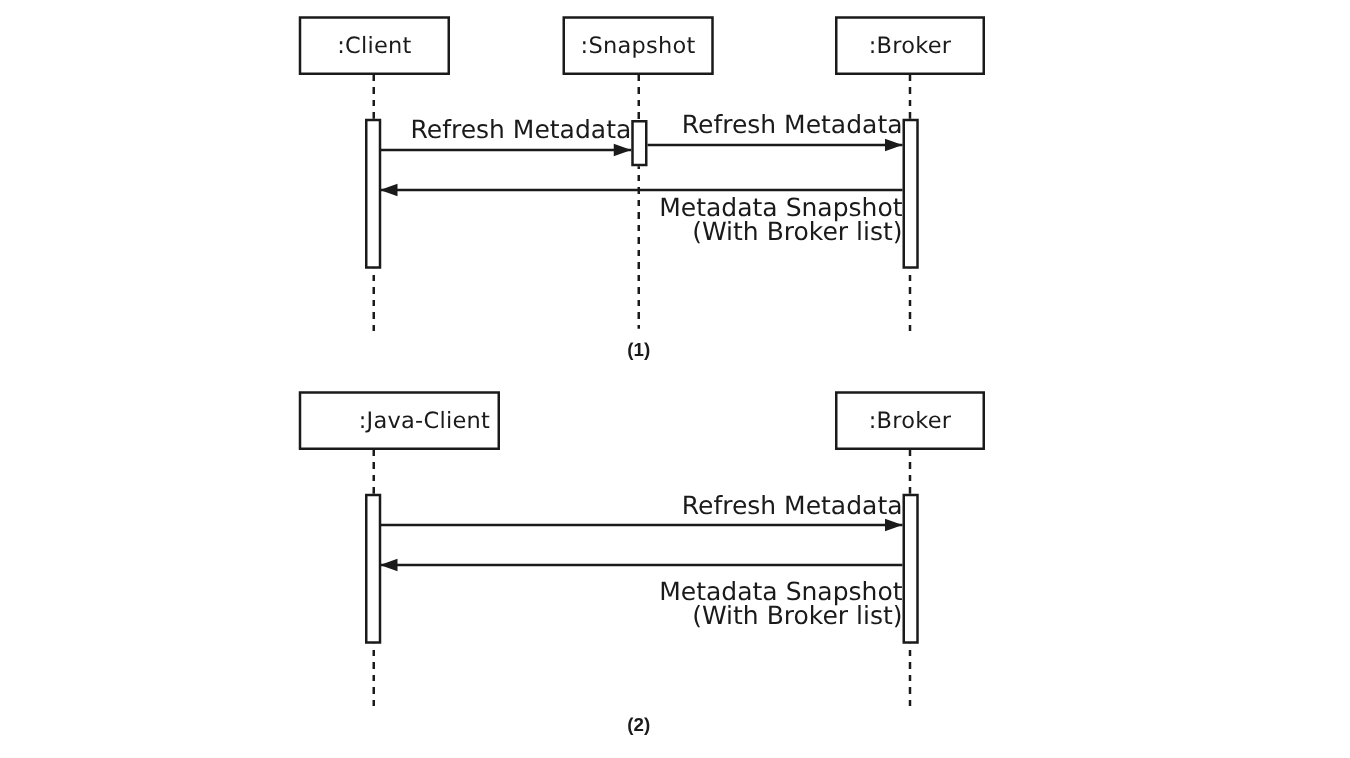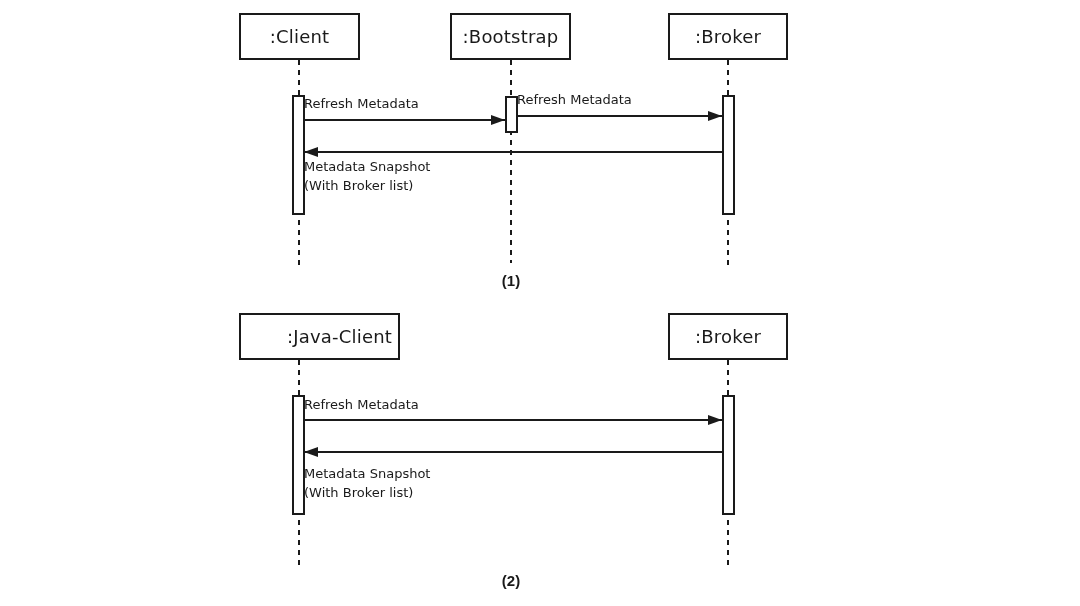--- a/index.html
+++ b/index.html
@@ -60,22 +60,22 @@
     position: absolute; left: 0; top: -6px;
     width: 0; height: 0;
     border-top: 5px solid transparent;
     border-bottom: 5px solid transparent;
     border-right: 14px solid #1a1a1a;
   }
 
   
   .msg-label {
     position: absolute;
-    text-align: left;
-    font-size: 13px; font-weight: 500;
+    text-align: right;
+    font-size: 20px; font-weight: 500;
     white-space: nowrap;
     z-index: 3;
     line-height: 19px;
   }
   .msg-label span { display: block; }
 
   
   .caption {
     position: absolute;
     width: 120px;
@@ -90,21 +90,21 @@
 
 <div class="stage">
 
   <div>
 
     <div class="lifeline" style="left:298px; top:60px; height:205px;"></div>
     <div class="lifeline" style="left:510px; top:60px; height:203px;"></div>
     <div class="lifeline" style="left:727px; top:60px; height:205px;"></div>
 
     <div class="actor" style="left:239px; top:13px; width:117px;">:Client</div>
-    <div class="actor" style="left:450px; top:13px; width:117px;">:Bootstrap</div>
+    <div class="actor" style="left:450px; top:13px; width:117px;">:Snapshot</div>
     <div class="actor" style="left:668px; top:13px; width:116px;">:Broker</div>
 
     <div class="activation" style="left:292px; top:95px; height:116px;"></div>
     <div class="activation" style="left:505px; top:96px; height:33px;"></div>
     <div class="activation" style="left:722px; top:95px; height:116px;"></div>
 
     <div class="msg-label" style="left:304px; top:94px; width:201px;">Refresh Metadata</div>
     <div class="msg-line" style="left:304px; top:119px; width:201px;">
       <span class="head-right"></span>
     </div>

